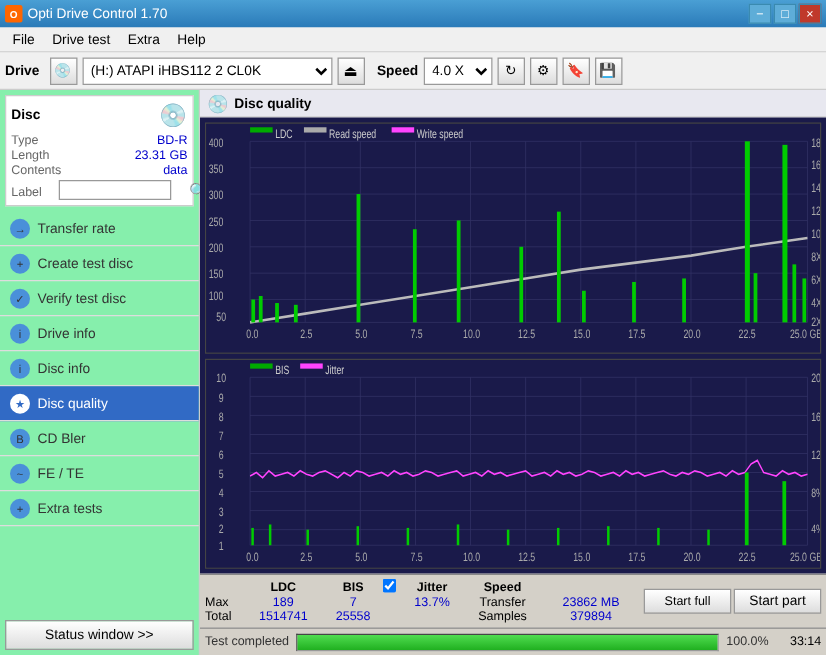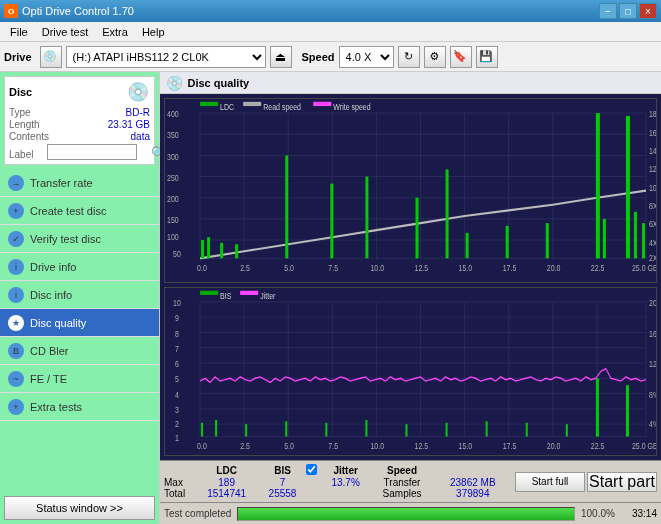--- a/index.html
+++ b/index.html
@@ -400,21 +400,21 @@
             <td></td>
             <td></td>
             <td style="text-align:center;">Samples</td>
             <td style="text-align: center; color: rgb(0, 0, 204);" class="stats-blue">379894</td>
           </tr>
         </tbody>
       </table>
 
       <div class="action-btns" style="display:flex; flex-direction:row; gap:2px;">
         <button class="action-btn" style="height:20px; width:70px; background:linear-gradient(to bottom,#fff,#ddd); border:1px solid #999; font-size:10px; cursor:pointer;">Start full</button>
-        <button class="action-btn" style="height:20px; width:70px; background:linear-gradient(to bottom,#fff,#ddd); border:1px solid #999; font-size:16px; cursor:pointer;">Start part</button>
+        <button class="action-btn" style="height:20px; width:70px; background:linear-gradient(to bottom,#fff,#ddd); border:1px solid #999; font-size:11px; cursor:pointer;">Start part</button>
       </div>
     </div>
 
     <div class="progress-bar-container" style="background:#d4d0c8; border-top:1px solid #888; height:22px; display:flex; align-items:center; gap:6px; padding:2px 4px;justify-content:space-between;">
       <span style="font-size:10px; color:#333; white-space:nowrap;">Test completed</span>
       <div class="progress-bar-outer" style="flex:1; height:14px; background:#ddd; border:1px inset #999;">
         <div class="progress-bar-inner" style="height:100%; background:linear-gradient(to bottom,#50dd50,#20b020); width:100%;"></div>
       </div>
       <span style="font-size:10px; color:#333; min-width:35px;">100.0%</span>
       <span style="font-size:10px; color:#000; min-width:35px; text-align:right;">33:14</span>

